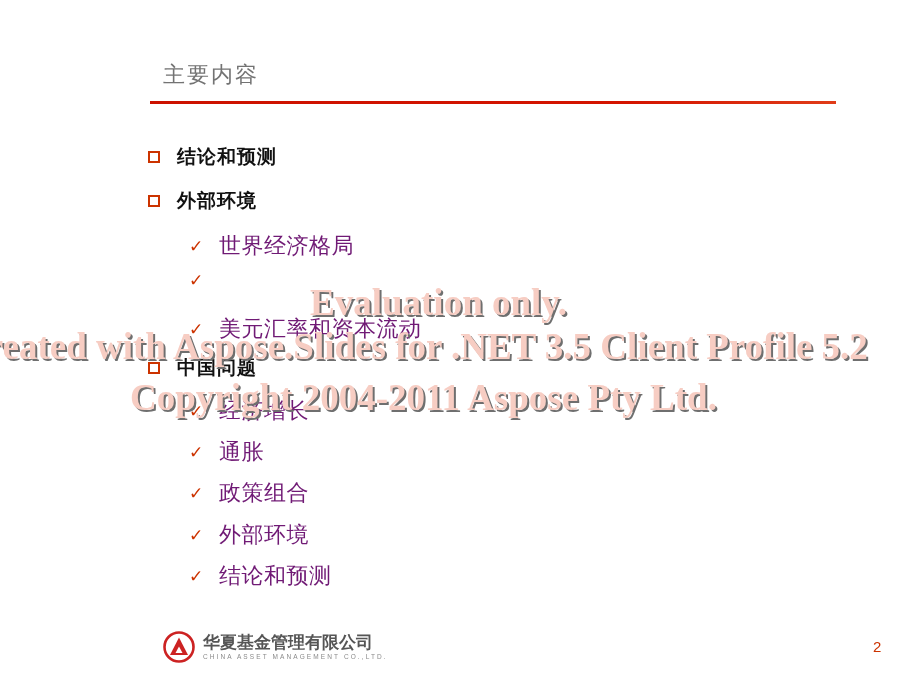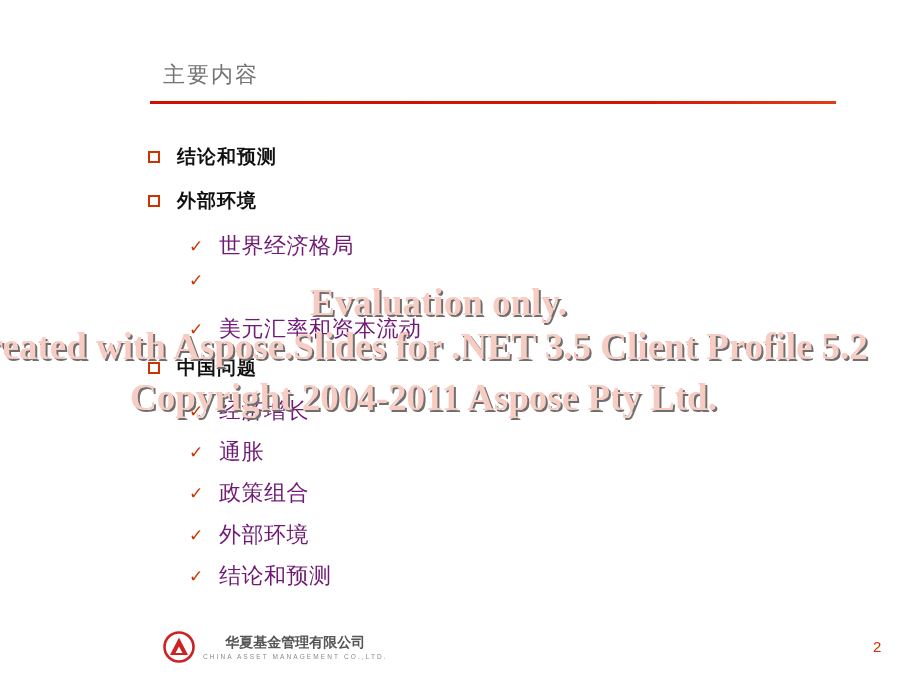--- a/index.html
+++ b/index.html
@@ -137,26 +137,25 @@
     flex: none;
     margin-right: 7px;
   }
   #logo-text {
     display: flex;
     flex-direction: column;
     justify-content: center;
   }
   #logo-cn {
     font-family: "DejaVu Sans", sans-serif;
-    font-size: 14px;
+    font-size: 17px;
     font-weight: bold;
     color: #555555;
     letter-spacing: 0px;
     line-height: 19px;
-    text-align: center;
   }
   #logo-en {
     font-family: "Liberation Sans", sans-serif;
     font-size: 6.5px;
     color: #8a8a8a;
     letter-spacing: 2.1px;
     line-height: 9px;
   }
 
   

